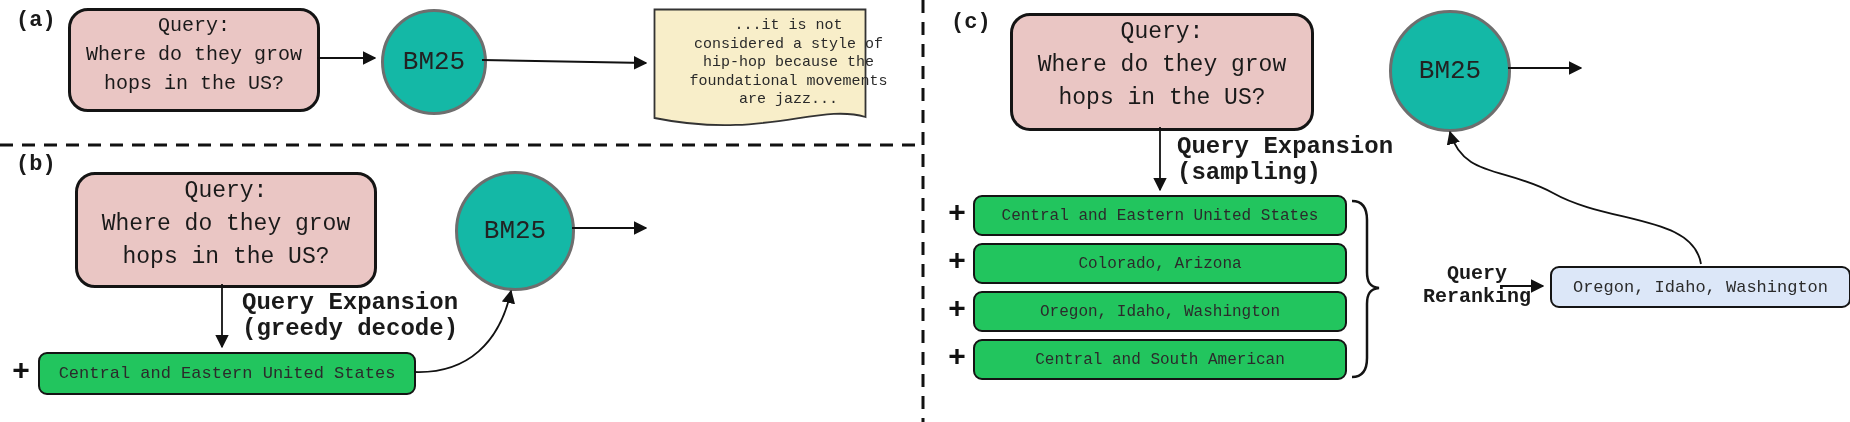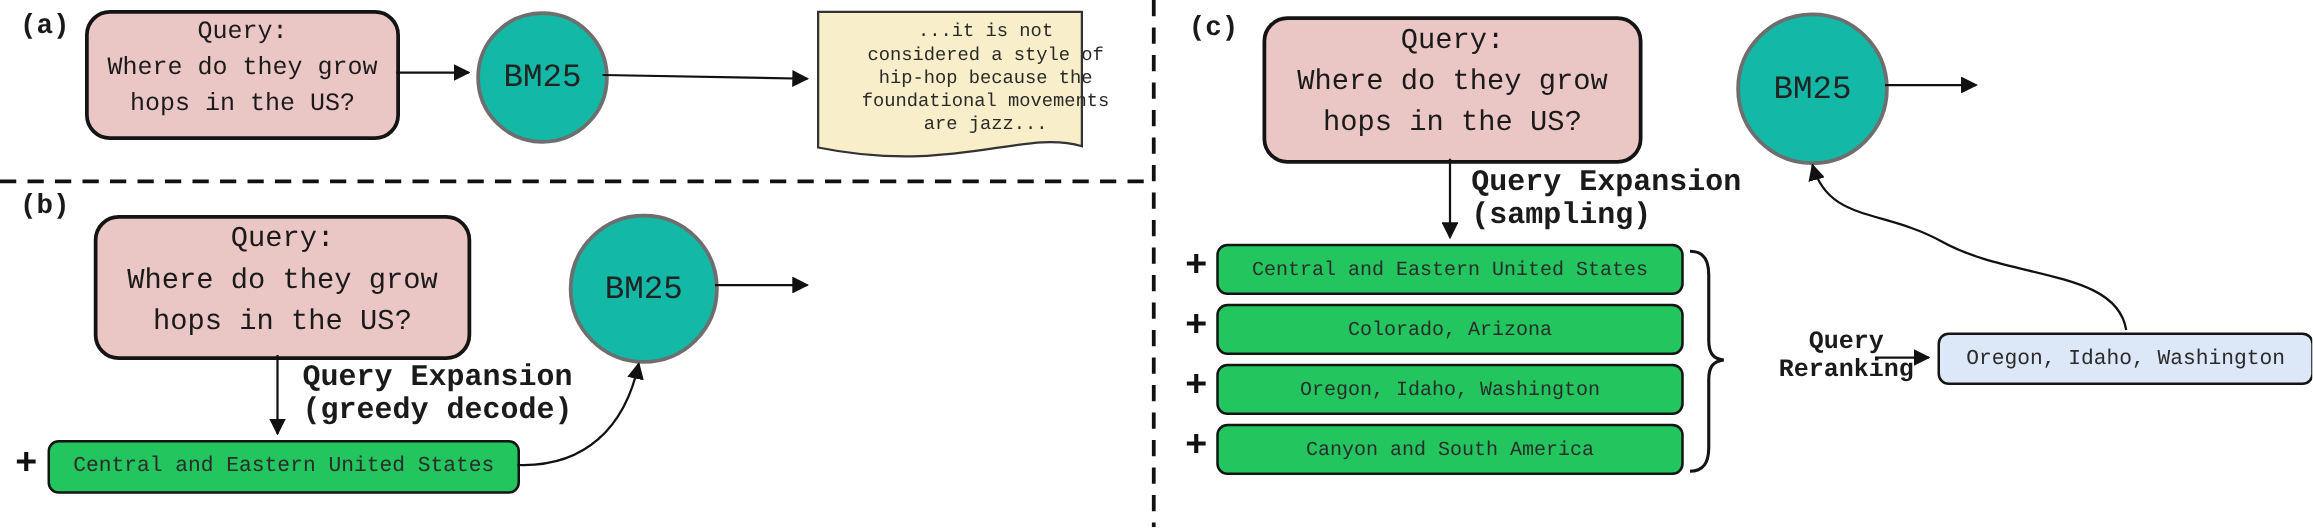--- a/index.html
+++ b/index.html
@@ -127,21 +127,21 @@
     <span>Colorado, Arizona</span>
   </div>
 
   <div class="abs plus" style="left:944px; top:291px; width:26px; height:37px;">+</div>
   <div class="abs green-box" style="left:973px; top:291px; width:370px; height:37px; font-size:16px;">
     <span>Oregon, Idaho, Washington</span>
   </div>
 
   <div class="abs plus" style="left:944px; top:339px; width:26px; height:37px;">+</div>
   <div class="abs green-box" style="left:973px; top:339px; width:370px; height:37px; font-size:16px;">
-    <span>Canyon and South America</span>
+    <span>Central and South American</span>
   </div>
 
   <div class="abs rerank-label" style="left:1378px; top:262px; width:118px;margin-left:40px;">Query
 Reranking</div>
 
   <div class="abs blue-box" style="left:1550px; top:266px; width:297px; height:38px;">
     <span>Oregon, Idaho, Washington</span>
   </div>
 
   <div class="abs bm25-circle" style="left:1389px; top:10px; width:116px; height:116px;">

